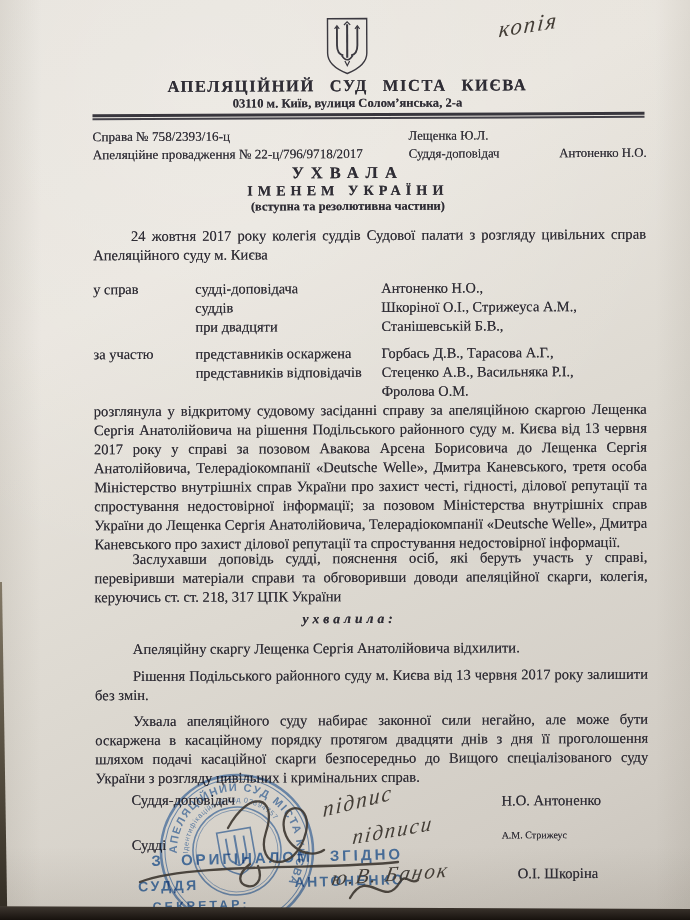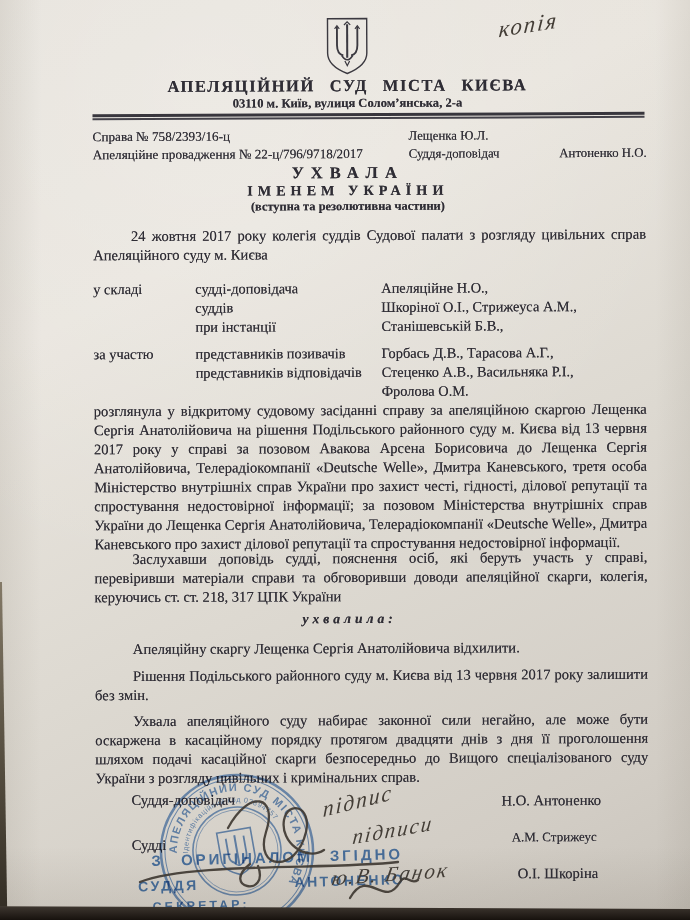--- a/index.html
+++ b/index.html
@@ -74,21 +74,21 @@
   .p-r3{top:711px;}
 
   .comp-row{position:absolute;left:0;width:556px;font-size:14.4px;}
   .comp-c1{position:absolute;left:2px;}
   .comp-c2{position:absolute;left:104px;}
   .comp-c3{position:absolute;left:290px;}
 
   .sig-label-1{left:38px;top:791px;font-size:14.6px;}
   .sig-label-2{left:38px;top:828px;font-size:14.6px;margin-top:8px;}
   .sig-name-1{left:408px;top:793px;font-size:14.6px;}
-  .sig-name-2{left:408px;top:830px;font-size:13px;margin-left:10px;}
+  .sig-name-2{left:408px;top:830px;font-size:10px;}
   .sig-name-3{left:408px;top:866px;font-size:14.6px;margin-left:16px;}
 
   .hand{font-style:italic;color:#433d36;text-shadow:none;white-space:nowrap;}
   .hand-podpys-1{position:absolute;left:322px;top:788px;font-size:22px;transform:rotate(-14deg) skewX(-16deg);letter-spacing:2px;}
   .hand-podpys-2{position:absolute;left:352px;top:818px;font-size:21px;transform:rotate(-10deg) skewX(-16deg);letter-spacing:2px;}
   .hand-clerk{position:absolute;left:332px;top:862px;font-size:21px;transform:rotate(-4deg) skewX(-14deg);letter-spacing:2px;}
 
   .seal{position:absolute;left:152px;top:766px;width:170px;height:170px;opacity:.78;mix-blend-mode:multiply;transform:rotate(-10deg);}
   .certify{position:absolute;left:138px;top:848px;width:320px;color:#3d74ba;
     font-family:"Liberation Sans",sans-serif;font-weight:bold;opacity:.88;
@@ -147,35 +147,35 @@
       </div>
     </div>
 
     <div class="abs centered title-main">УХВАЛА</div>
     <div class="abs centered title-sub">ІМЕНЕМ УКРАЇНИ</div>
     <div class="abs centered title-note">(вступна та резолютивна частини)</div>
 
     <div class="abs para indent p-intro">24 жовтня 2017 року колегія суддів Судової палати з розгляду цивільних справ Апеляційного суду м. Києва</div>
 
     <div class="comp-row" style="top:280px">
-      <span class="comp-c1">у складі</span>
+      <span class="comp-c1">у справ</span>
       <span class="comp-c2">судді-доповідача</span>
-      <span class="comp-c3">Апеляційне Н.О.,</span>
+      <span class="comp-c3">Антоненко Н.О.,</span>
     </div>
     <div class="comp-row" style="top:299px">
       <span class="comp-c2">суддів</span>
       <span class="comp-c3">Шкоріної О.І., Стрижеуса А.М.,</span>
     </div>
     <div class="comp-row" style="top:318px">
-      <span class="comp-c2">при інстанції</span>
+      <span class="comp-c2">при двадцяти</span>
       <span class="comp-c3">Станішевській Б.В.,</span>
     </div>
     <div class="comp-row" style="top:345px">
       <span class="comp-c1">за участю</span>
-      <span class="comp-c2">представників позивачів</span>
+      <span class="comp-c2">представників оскаржена</span>
       <span class="comp-c3">Горбась Д.В., Тарасова А.Г.,</span>
     </div>
     <div class="comp-row" style="top:364px">
       <span class="comp-c2">представників відповідачів</span>
       <span class="comp-c3">Стеценко А.В., Васильняка Р.І.,</span>
     </div>
     <div class="comp-row" style="top:383px">
       <span class="comp-c3">Фролова О.М.</span>
     </div>
 

